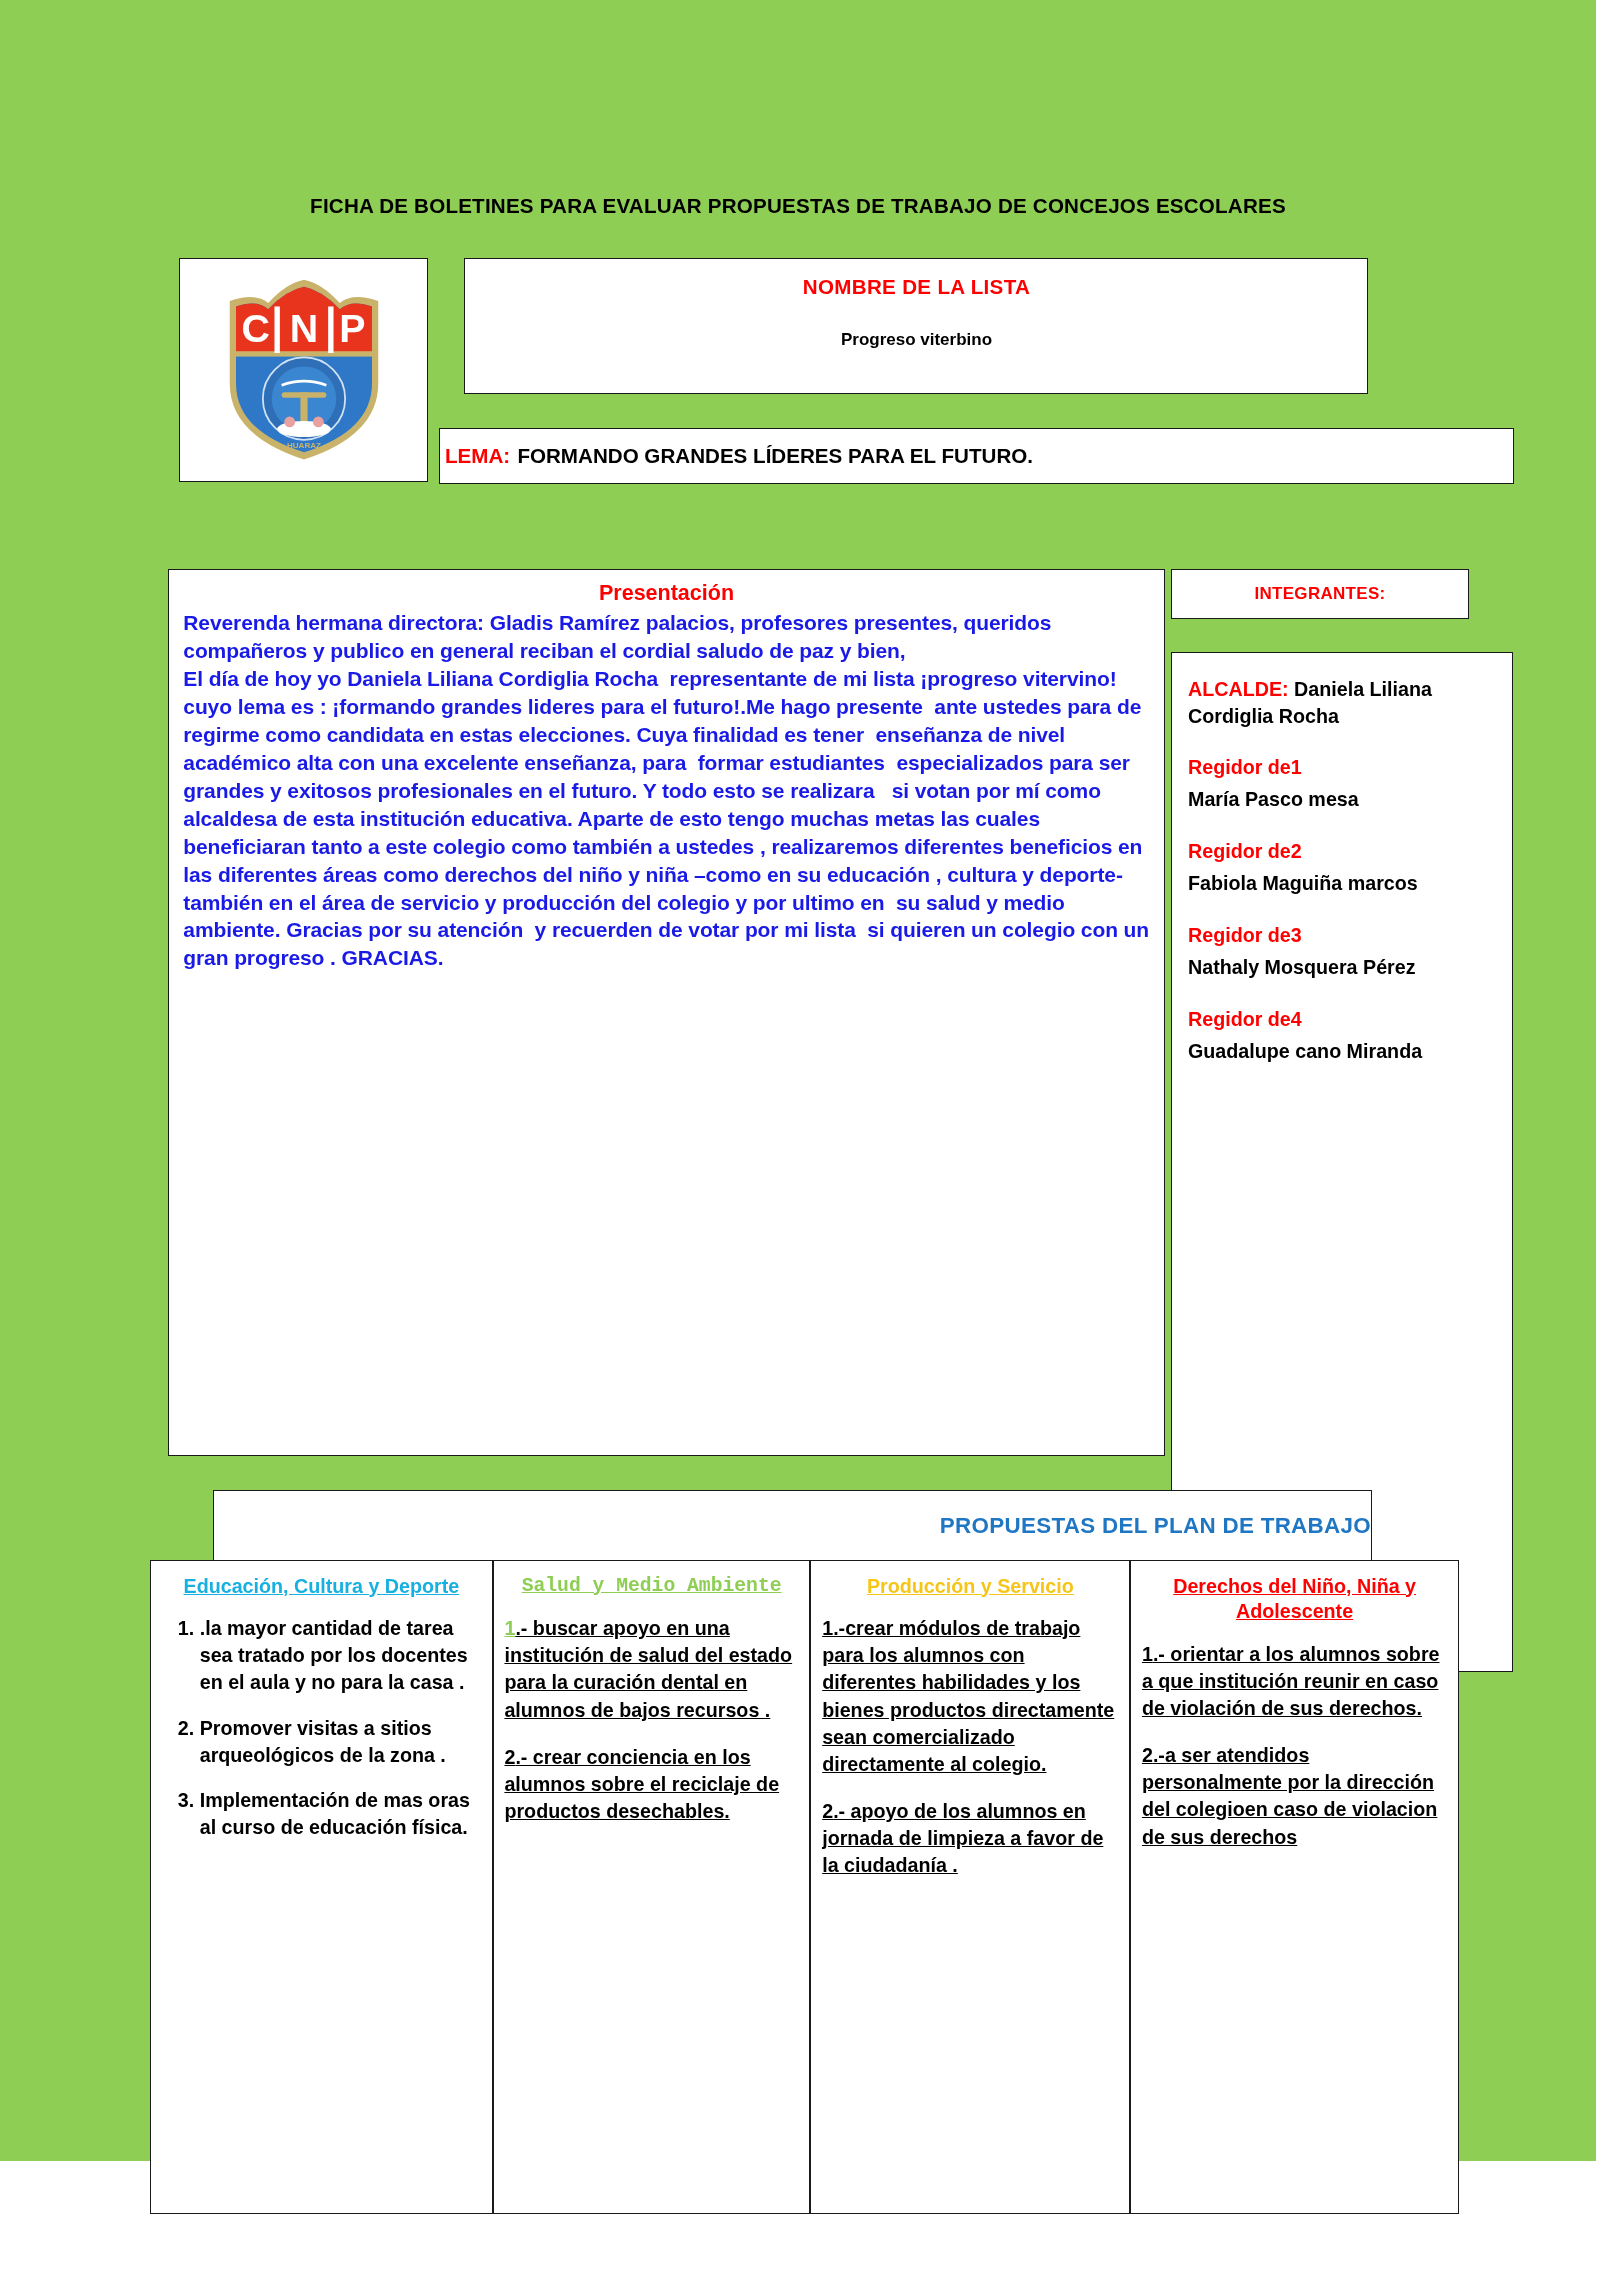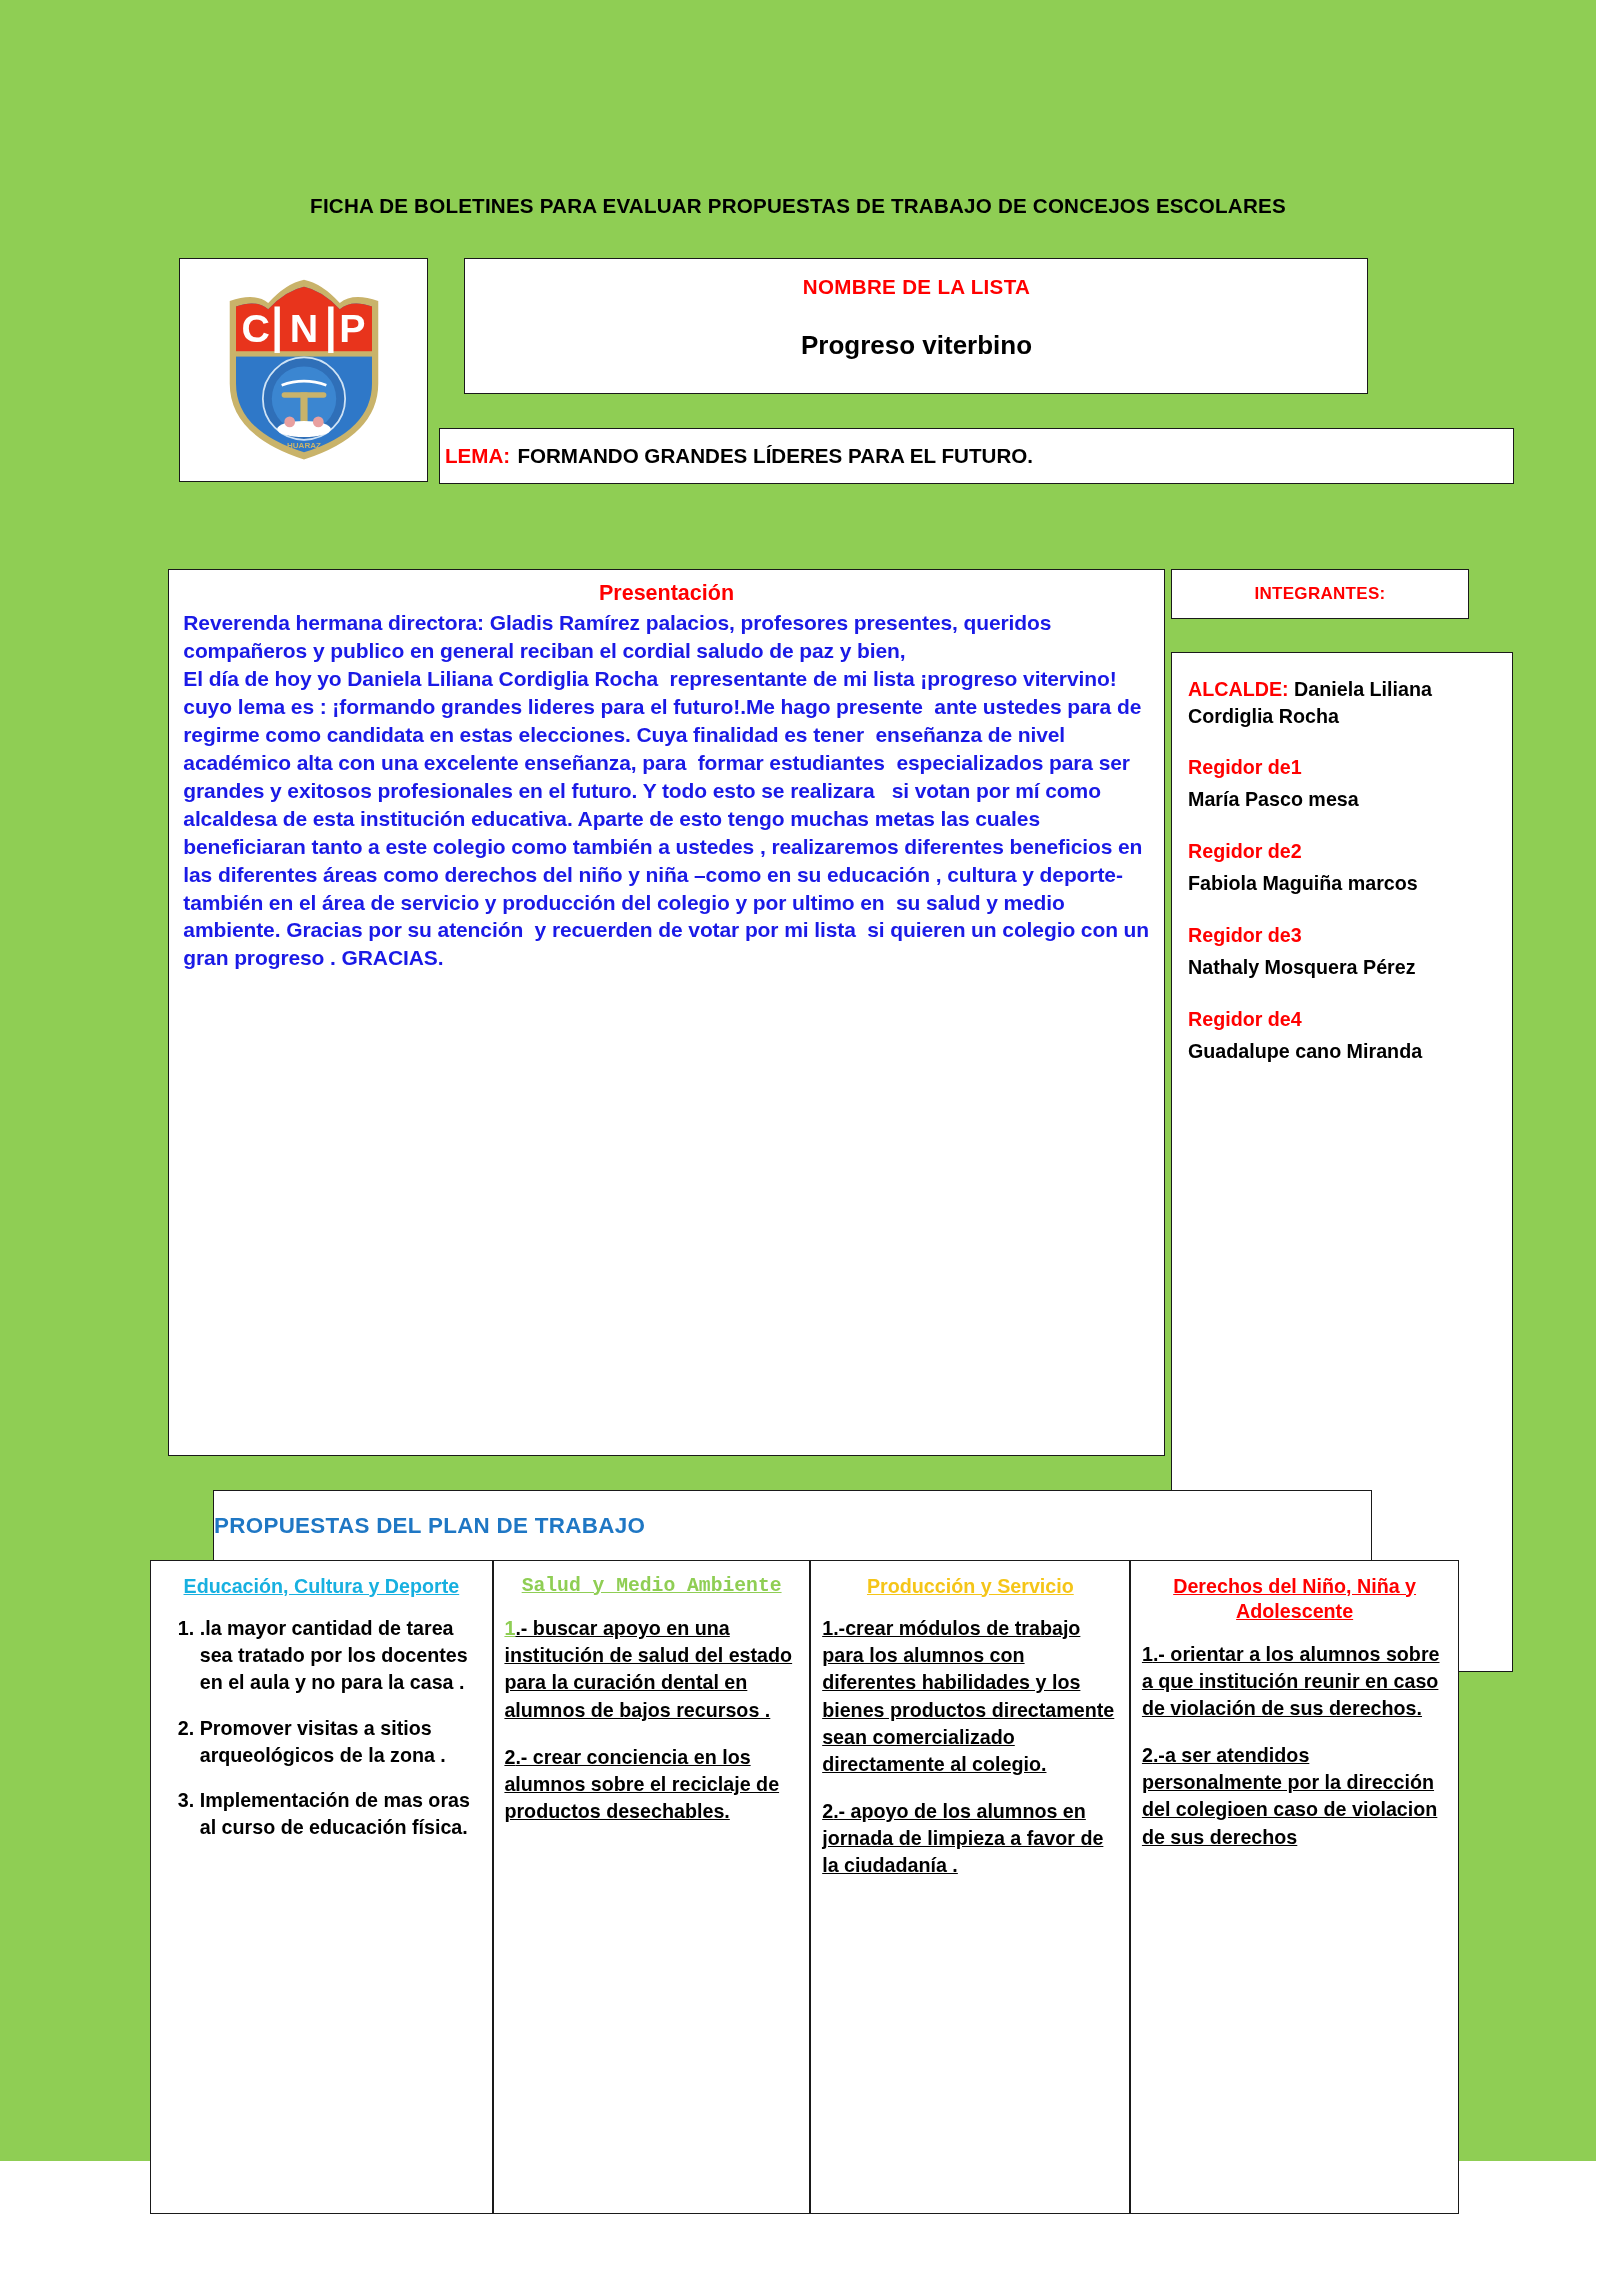--- a/index.html
+++ b/index.html
@@ -84,21 +84,21 @@
     text-align: center;
   }
   #nombre-label {
     font-size: 20.6px;
     font-weight: bold;
     color: #ff0000;
     letter-spacing: 0.3px;
   }
   #nombre-value {
     margin-top: 31px;
-    font-size: 26px;
+    font-size: 17px;
     font-weight: bold;
     color: #000000;
   }
 
   #lema-box {
     left: 439px;
     top: 428px;
     width: 1075px;
     height: 56px;
     display: flex;
@@ -187,21 +187,21 @@
   .alcalde-line .name { color: #000000; }
 
   
   #propuestas-header-box {
     left: 213px;
     top: 1490px;
     width: 1159px;
     height: 72px;
     display: flex;
     align-items: center;
-    justify-content: flex-start;
+    justify-content: flex-end;
   }
   #propuestas-header-label {
     font-size: 22.4px;
     font-weight: bold;
     color: #1f77c4;
     letter-spacing: 0.3px;
   }
 
   
   #propuestas-table {

